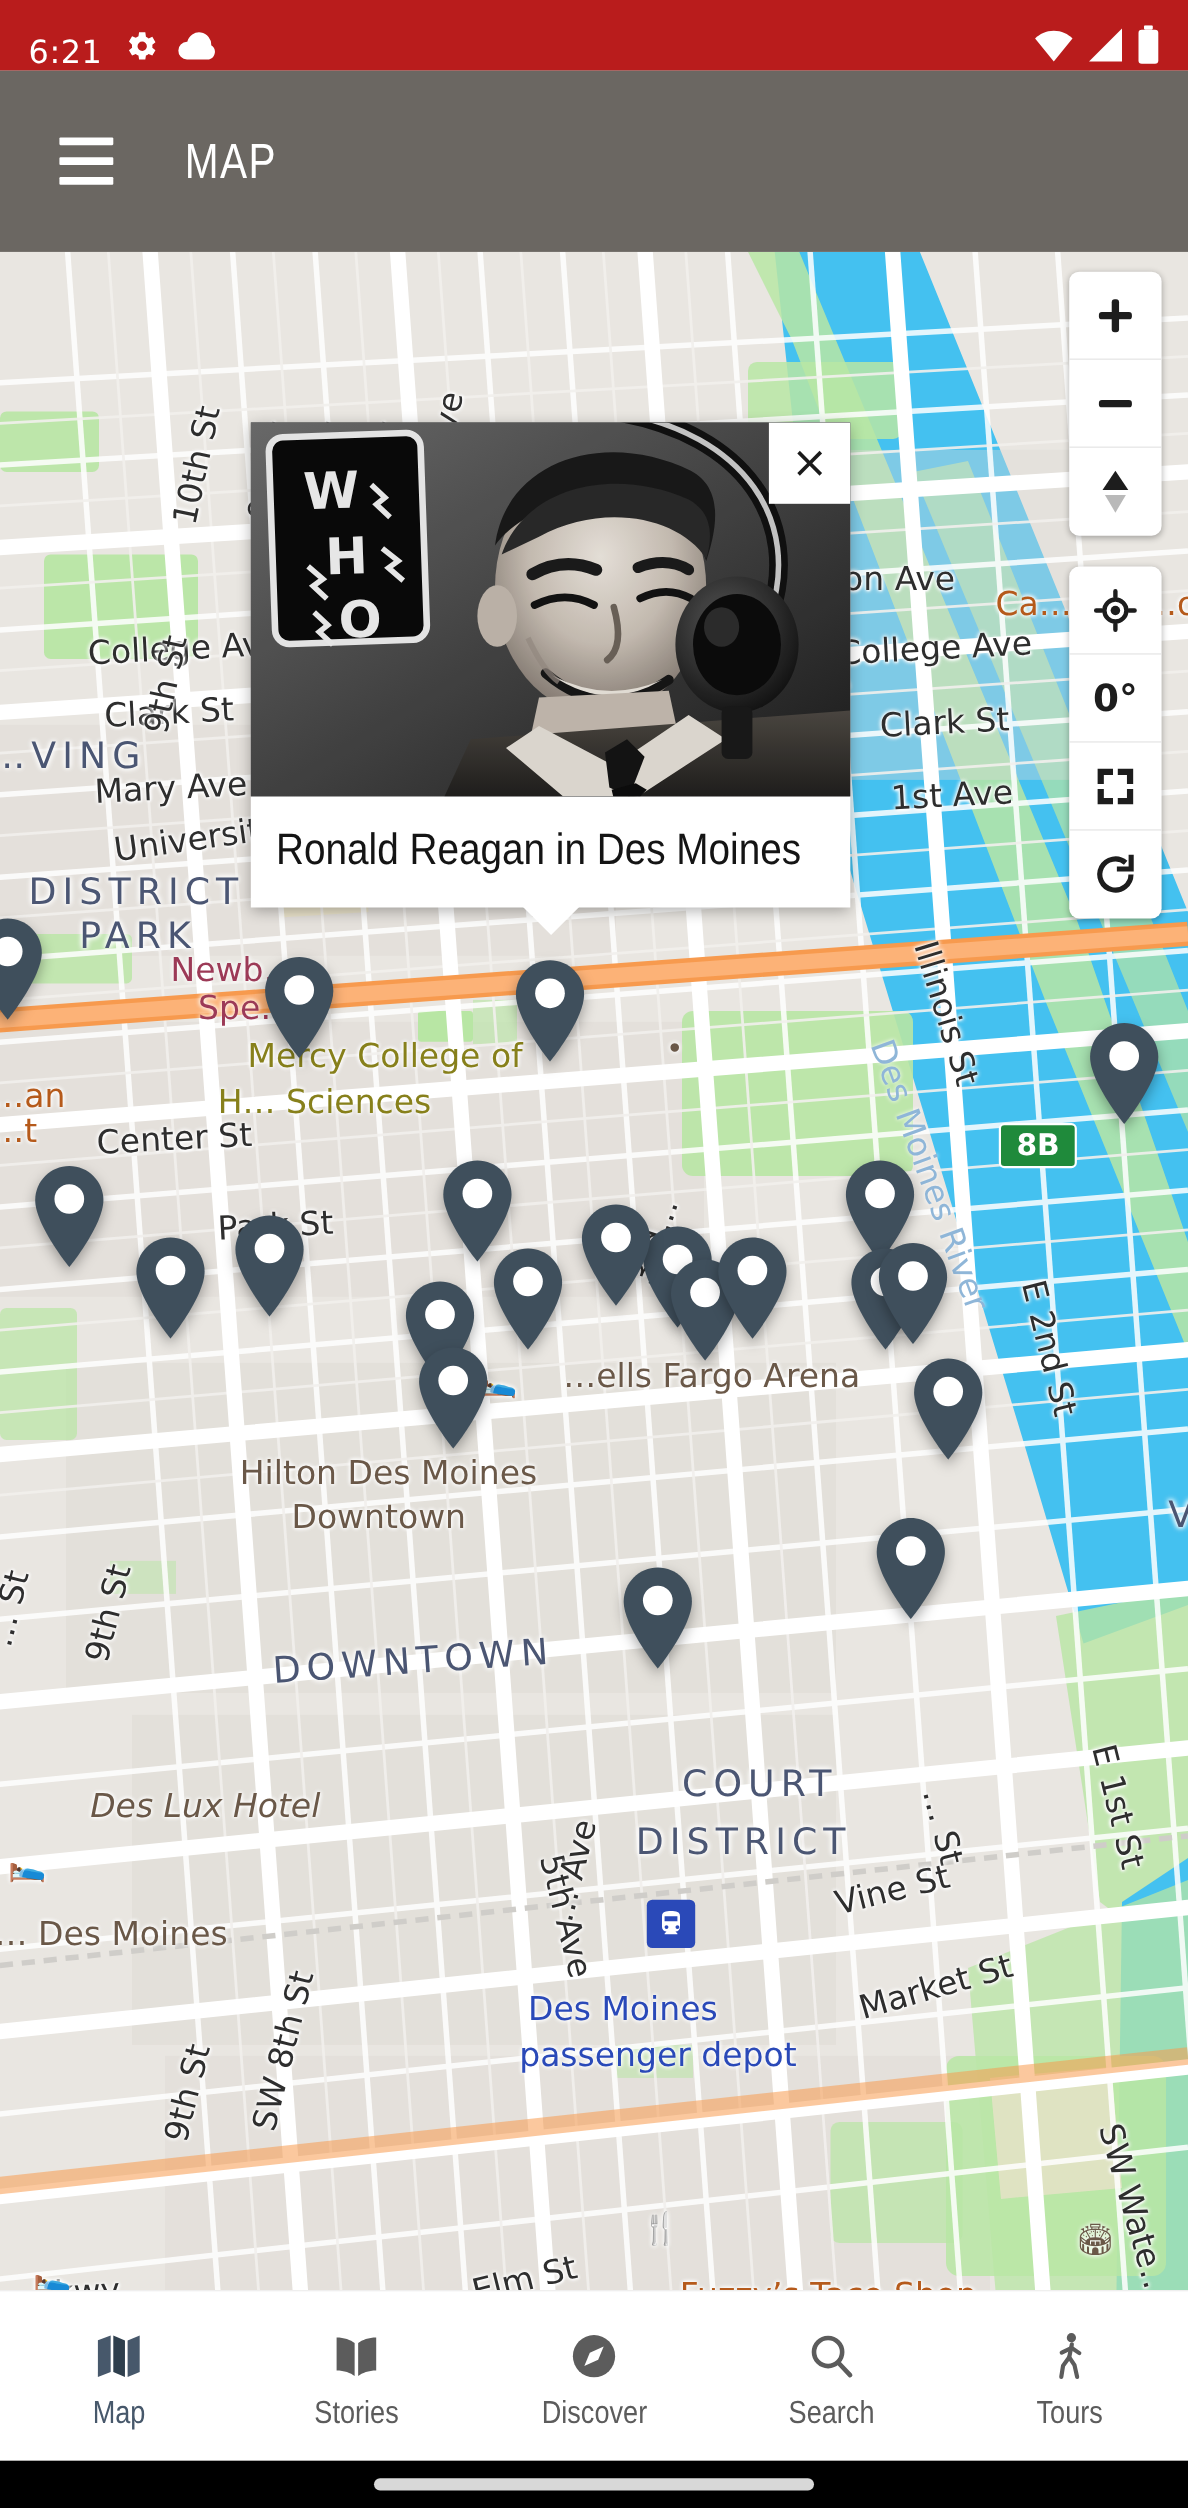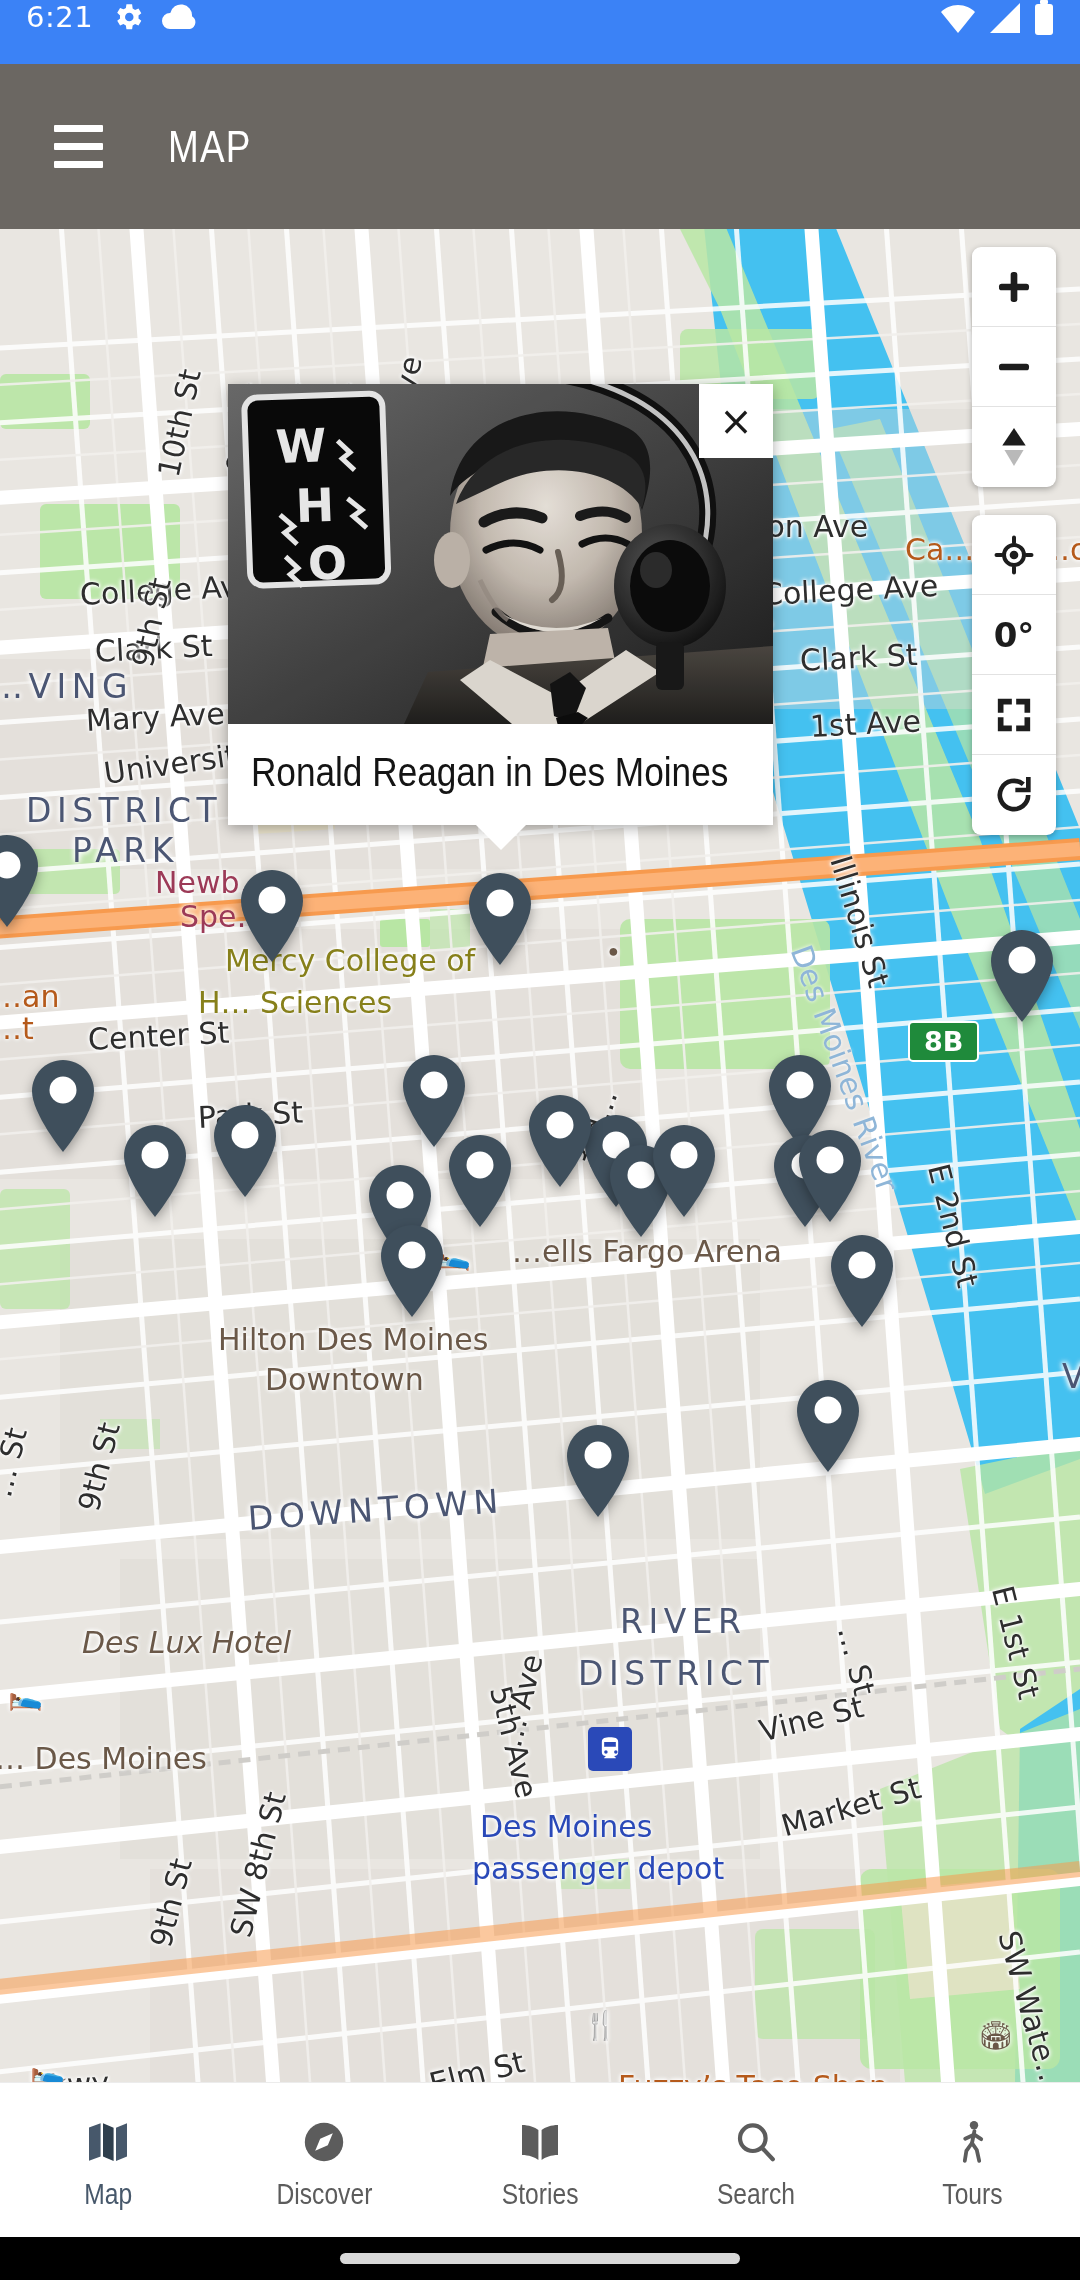--- a/index.html
+++ b/index.html
@@ -4,21 +4,21 @@
 <style>
   * { margin:0; padding:0; box-sizing:border-box; }
   html,body { width:1080px; height:2280px; overflow:hidden; background:#000; }
   body { font-family:"Liberation Sans", sans-serif; }
 
   #screen { position:relative; width:1080px; height:2280px; overflow:hidden; background:#e9e6e1; }
 
   
   #status-bar {
     position:absolute; left:0; top:0; width:1080px; height:64px;
-    background:#3b82f6; display:flex; align-items:flex-start;
+    background:#b91c1c; display:flex; align-items:flex-end;
     padding:0 26px; color:#fff; z-index:60;
   }
   #status-time { font-size:29px; letter-spacing:.5px; font-family:"DejaVu Sans", sans-serif; }
   .st-left-icons { display:flex; align-items:center; gap:17px; margin-left:18px; }
   .st-right { margin-left:auto; display:flex; align-items:center; gap:12px; }
 
   
   #app-bar {
     position:absolute; left:0; top:64px; width:1080px; height:165px;
     background:#6b6762; display:flex; align-items:center; z-index:55;
@@ -355,21 +355,21 @@
         <div class="lbl bldg" style="left: 218px; top: 1093px; transform: rotate(0deg);">Hilton Des Moines</div>
         <div class="lbl bldg" style="left: 265px; top: 1133px; transform: rotate(0deg);">Downtown</div>
         <div class="lbl street" style="left: 938px; top: 918px; transform: rotate(76deg);">E 2nd St</div>
         <div class="lbl hood" style="left: 1062px; top: 1128px; transform: rotate(0deg);">V…</div>
         <div class="lbl hood" style="left: 248px; top: 1270px; transform: rotate(-4deg);">DOWNTOWN</div>
         <div class="lbl street" style="left: 88px; top: 1264px; transform: rotate(-76deg);">9th St</div>
         <div class="lbl street" style="left: 0px; top: 1250px; transform: rotate(-76deg);">… St</div>
         <div class="lbl bldg" style="left: 82px; top: 1396px; transform: rotate(0deg); font-style: italic;">Des Lux Hotel</div>
         <div class="lbl bldg" style="left: -5px; top: 1512px; transform: rotate(0deg);">… Des Moines</div>
         <div class="lbl street" style="left: 500px; top: 1440px; transform: rotate(76deg);">5th Ave</div>
-        <div class="lbl hood" style="left: 620px; top: 1373px; transform: rotate(0deg);">RIVER</div>
+        <div class="lbl hood" style="left: 620px; top: 1373px; transform: rotate(0deg);">COURT</div>
         <div class="lbl hood" style="left: 578px; top: 1425px; transform: rotate(0deg);">DISTRICT</div>
         <div class="lbl street" style="left: 1002px; top: 1340px; transform: rotate(76deg);">E 1st St</div>
         <div class="lbl street" style="left: 848px; top: 1380px; transform: rotate(76deg);">… St</div>
         <div class="lbl street" style="left: 760px; top: 1485px; transform: rotate(-14deg);">Vine St</div>
         <div class="lbl street" style="left: 782px; top: 1580px; transform: rotate(-16deg);">Market St</div>
         <div class="lbl street" style="left: 510px; top: 1500px; transform: rotate(-76deg);">… Ave</div>
         <div class="lbl rail" style="left: 480px; top: 1580px; transform: rotate(0deg);">Des Moines</div>
         <div class="lbl rail" style="left: 472px; top: 1622px; transform: rotate(0deg);">passenger depot</div>
         <div class="lbl street" style="left: -8px; top: 1842px; transform: rotate(-3deg);">… Pkwy</div>
         <div class="lbl street" style="left: 160px; top: 1700px; transform: rotate(-76deg);">9th St</div>
@@ -669,36 +669,36 @@
           <path d="M2.5 4.8 L8.3 2.6 L8.3 19.2 L2.5 21.4 Z"></path>
           <path d="M9.5 2.6 L14.8 4.9 L14.8 21.5 L9.5 19.2 Z" fill="#2f3f4d"></path>
           <path d="M16 4.9 L21.5 2.6 L21.5 19.2 L16 21.5 Z"></path>
         </svg>
       </span>
       <span class="nav-label">Map</span>
     </div>
 
     <div class="nav-item">
       <span class="nav-ico">
+        <svg width="48" height="48" viewBox="0 0 24 24" fill="#5c5c5c">
+          <path d="M3 3.5 C6.4 3.5 9.4 4.6 11.2 6 L11.2 21 C9.4 19.6 6.4 18.5 3 18.5 Z"></path>
+          <path d="M21 3.5 C17.6 3.5 14.6 4.6 12.8 6 L12.8 21 C14.6 19.6 17.6 18.5 21 18.5 Z"></path>
+        </svg>
+      </span>
+      <span class="nav-label">Stories</span>
+    </div>
+
+    <div class="nav-item">
+      <span class="nav-ico">
         <svg width="48" height="48" viewBox="0 0 24 24">
           <circle cx="12" cy="12" r="9.6" fill="#5c5c5c"></circle>
           <path d="M16.4 7.6 L10.1 10.4 L7.6 16.4 L13.9 13.6 Z" fill="#fff"></path>
         </svg>
       </span>
       <span class="nav-label">Discover</span>
-    </div>
-
-    <div class="nav-item">
-      <span class="nav-ico">
-        <svg width="48" height="48" viewBox="0 0 24 24" fill="#5c5c5c">
-          <path d="M3 3.5 C6.4 3.5 9.4 4.6 11.2 6 L11.2 21 C9.4 19.6 6.4 18.5 3 18.5 Z"></path>
-          <path d="M21 3.5 C17.6 3.5 14.6 4.6 12.8 6 L12.8 21 C14.6 19.6 17.6 18.5 21 18.5 Z"></path>
-        </svg>
-      </span>
-      <span class="nav-label">Stories</span>
     </div>
 
     <div class="nav-item">
       <span class="nav-ico">
         <svg width="48" height="48" viewBox="0 0 24 24" fill="none" stroke="#5c5c5c" stroke-width="2.1" stroke-linecap="round">
           <circle cx="10.4" cy="10.1" r="6.4"></circle>
           <path d="M15.2 15.1 L20.4 20.6"></path>
         </svg>
       </span>
       <span class="nav-label">Search</span>

